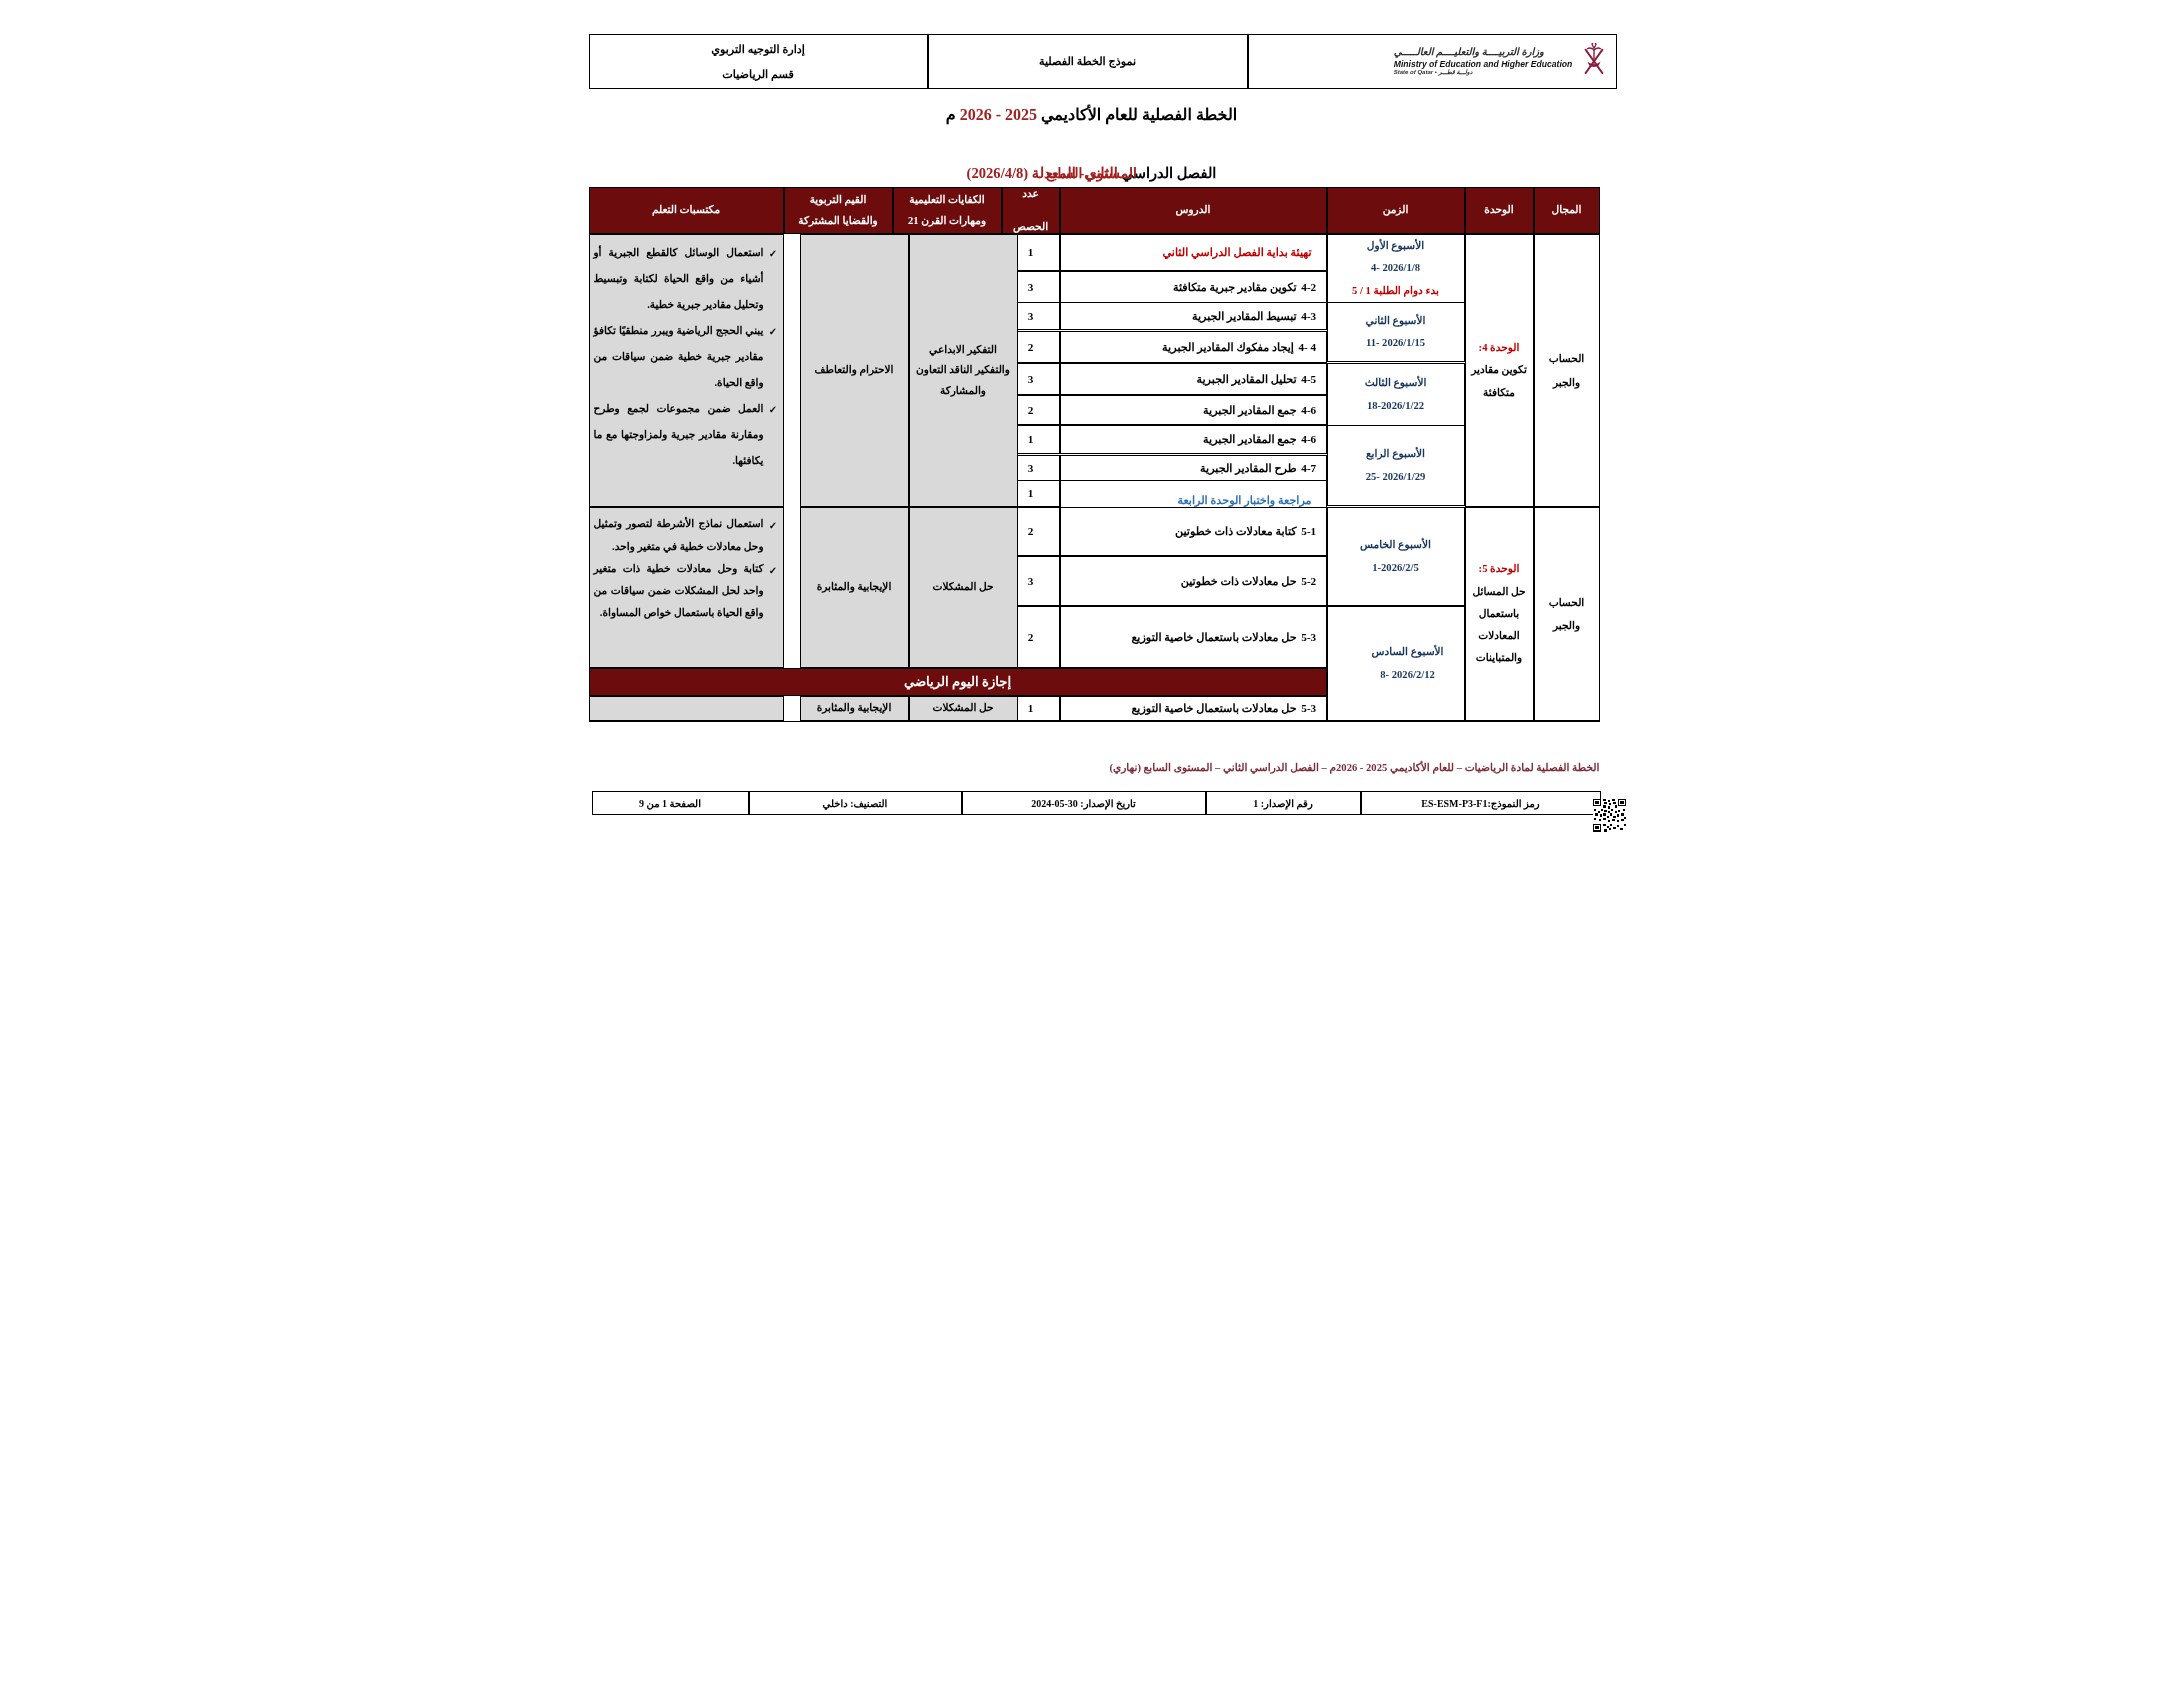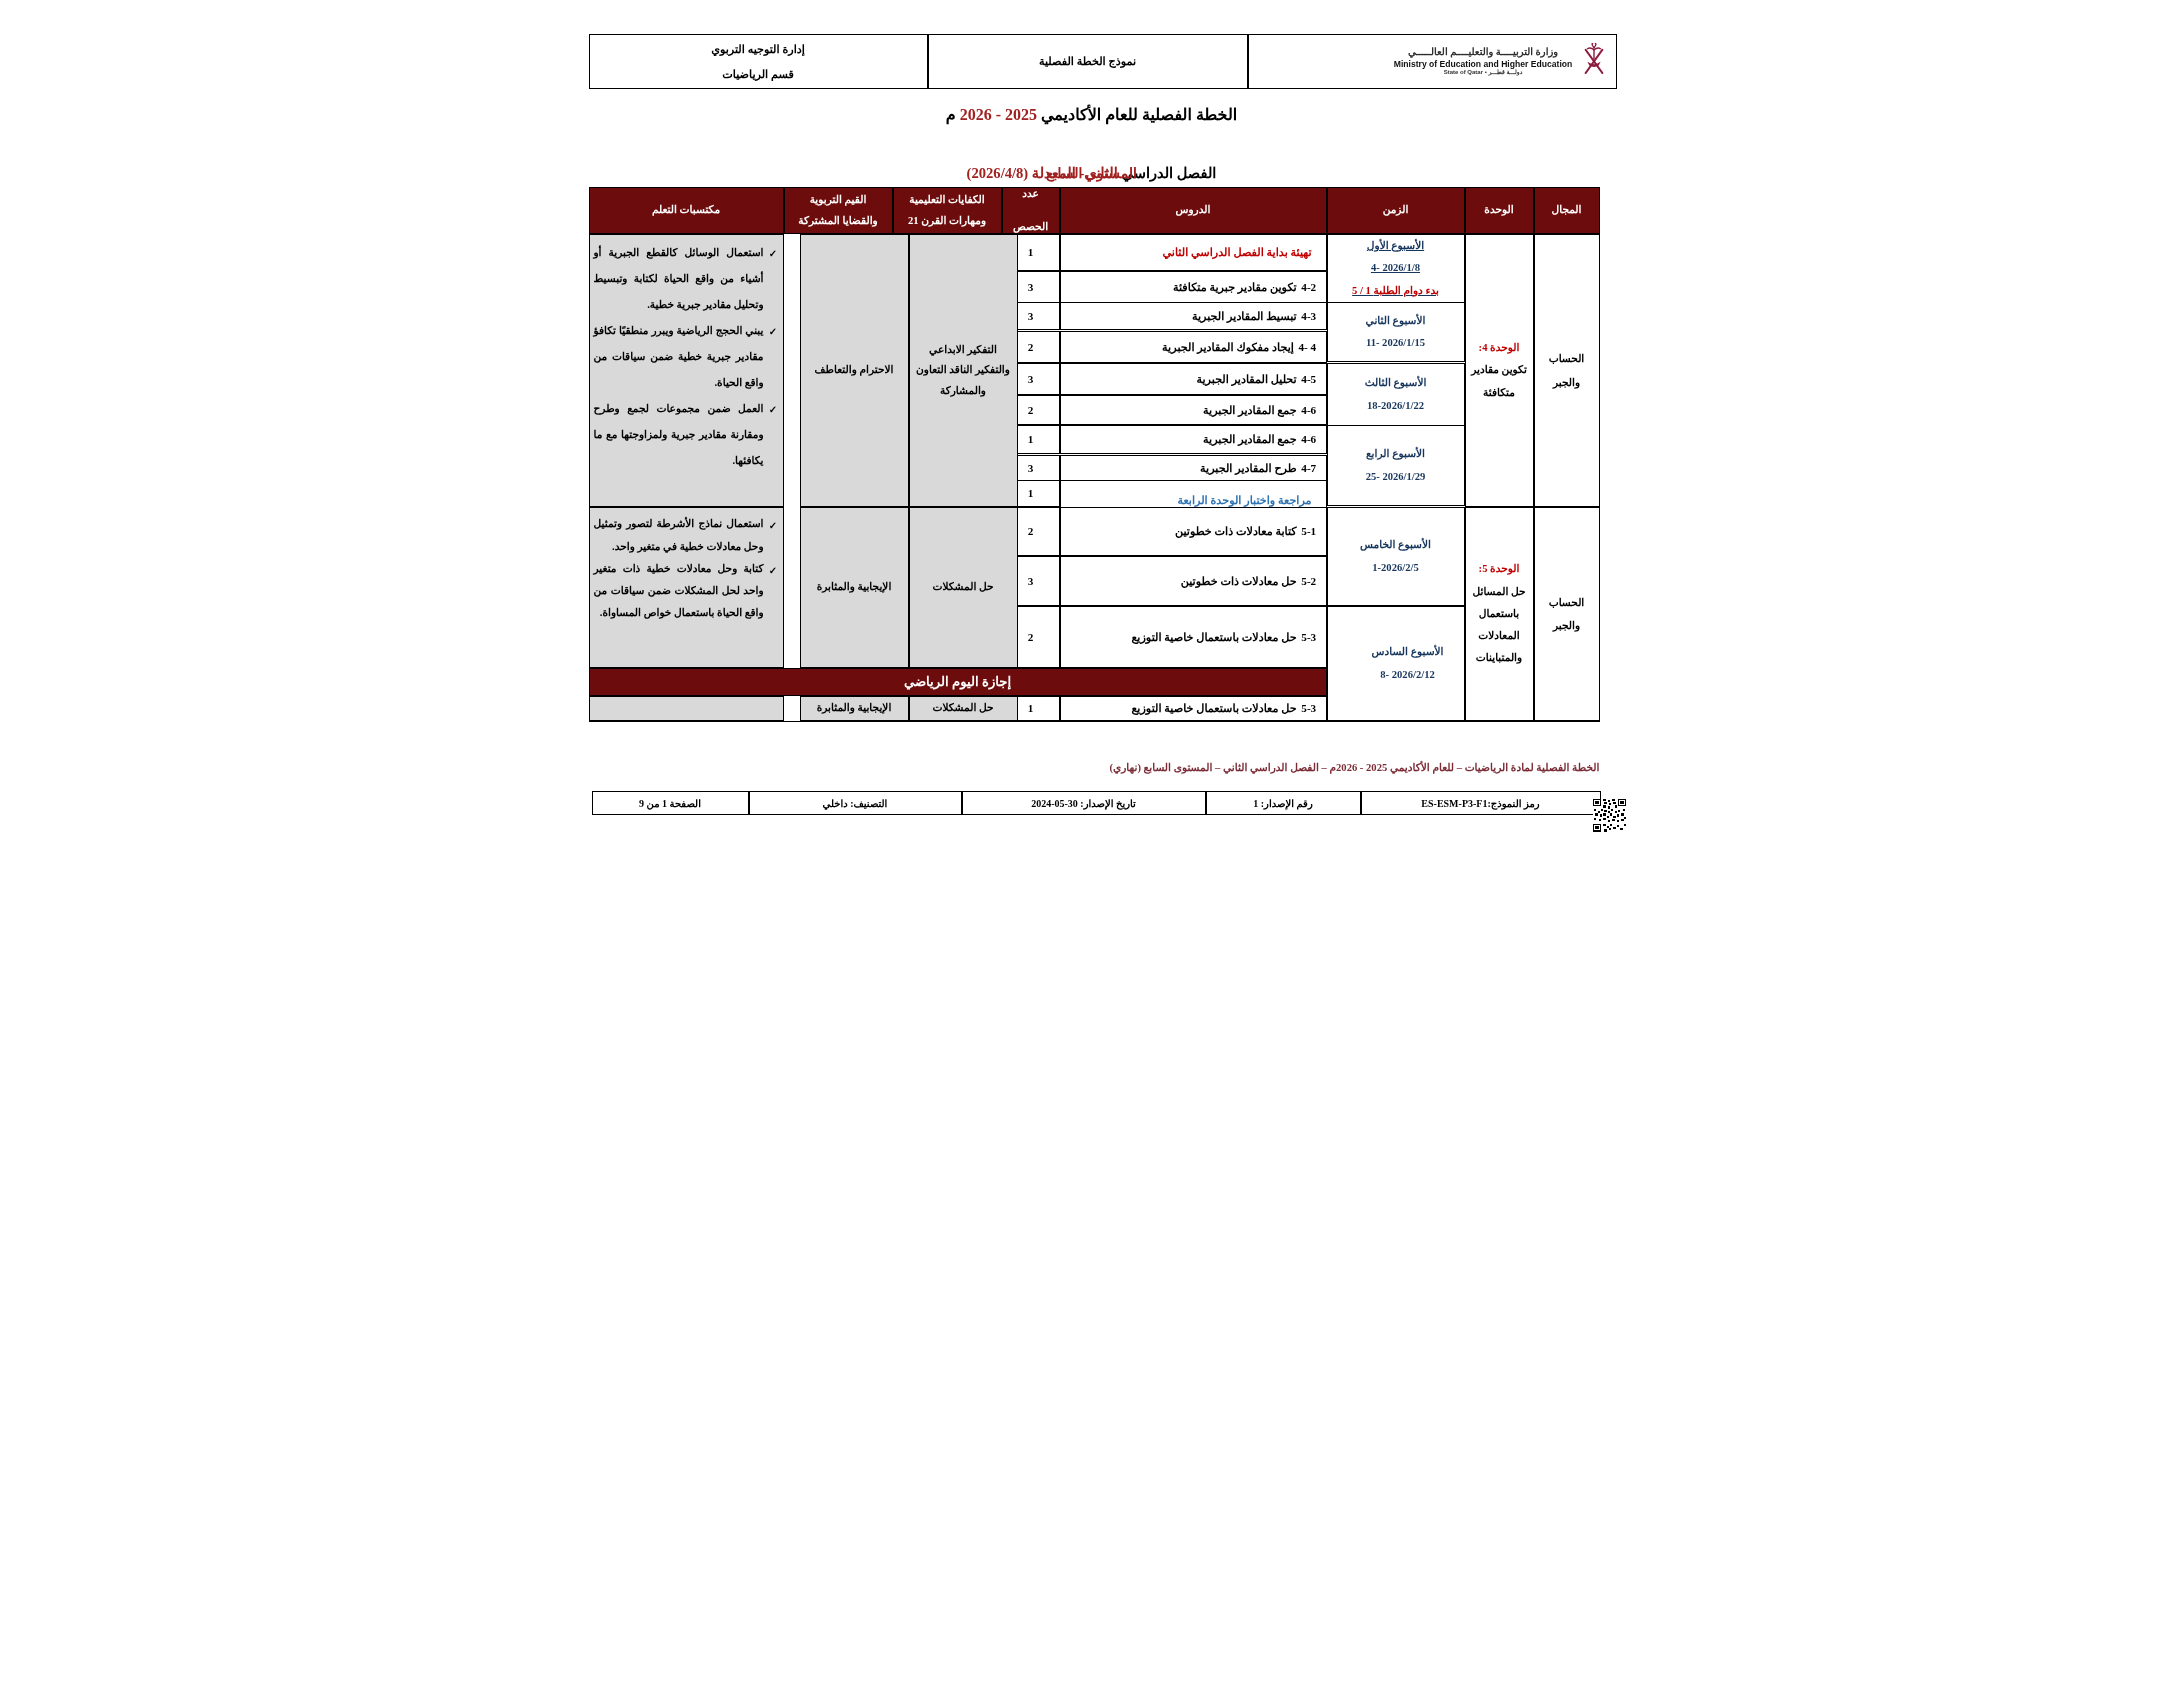--- a/index.html
+++ b/index.html
@@ -5,21 +5,21 @@
   html,body{margin:0;padding:0;background:#ffffff;}
   body{font-family:"Liberation Serif", serif;}
   .page{position:relative;width:1092px;height:844px;margin:0 auto;background:#fff;direction:rtl;overflow:hidden;}
   .c{position:absolute;box-sizing:border-box;border:0.7px solid #000;display:flex;flex-direction:column;
      align-items:center;justify-content:center;background:#fff;font-weight:bold;color:#000;overflow:hidden;line-height:1.5;}
   .gray{background:#d9d9d9;}
   .frame{position:absolute;box-sizing:border-box;border:1.3px solid #000;pointer-events:none;}
   
   .lh{font-size:11.2px;line-height:2.2;text-align:center;}
   .logo-row{flex-direction:row;gap:6.6px;justify-content:flex-start;padding-right:6.6px;border:0.7px solid #000;}
-  .logo-text{text-align:center;line-height:1.25;}
+  .logo-text{text-align:left;line-height:1.25;font-style:italic;}
   .logo-ar{font-size:10px;color:#2f2f2f;}
   .logo-en{font-size:8.6px;font-family:"Liberation Sans",sans-serif;color:#111;}
   .logo-state{font-size:6px;font-family:"Liberation Sans",sans-serif;color:#333;}
   
   .title-line{position:absolute;left:0;width:100%;text-align:center;font-weight:bold;}
   .t1{font-size:16px;} .t2{font-size:14.6px;margin-top:28px;} .t3{font-size:14px;color:#a12020;}
   .red-part{color:#a12020;}
   
   .hdr{background:#6d0c0c;color:#fff;font-size:10.6px;line-height:1.9;border-bottom:1.3px solid #000;text-align:center;}
   
@@ -222,21 +222,21 @@
     </div>
 
   <div class="c lesson" style="left:514px;top:696px;width:267px;height:25px;">
       <bdo dir="ltr">5-3</bdo>
       <span>حل معادلات باستعمال خاصية التوزيع</span>
     </div>
   <div class="c num" style="left:456px;top:696px;width:58px;height:25px;">
       <span>1</span>
     </div>
 
-  <div class="c week" style="left:781px;top:234px;width:138px;height:69px;text-decoration:underline;">
+  <div class="c week" style="left:781px;top:234px;width:138px;height:69px;">
     <span>الأسبوع الأول</span>
     <bdo dir="ltr">4- 2026/1/8</bdo>
     <span class="note" dir="ltr">5 / 1 بدء دوام الطلبة</span>
   </div>
   <div class="c week" style="left:781px;top:302px;width:138px;height:60px;">
     <span>الأسبوع الثاني</span>
     <bdo dir="ltr">11- 2026/1/15</bdo>
   </div>
   <div class="c week" style="left:781px;top:363px;width:138px;height:63px;">
     <span>الأسبوع الثالث</span>

